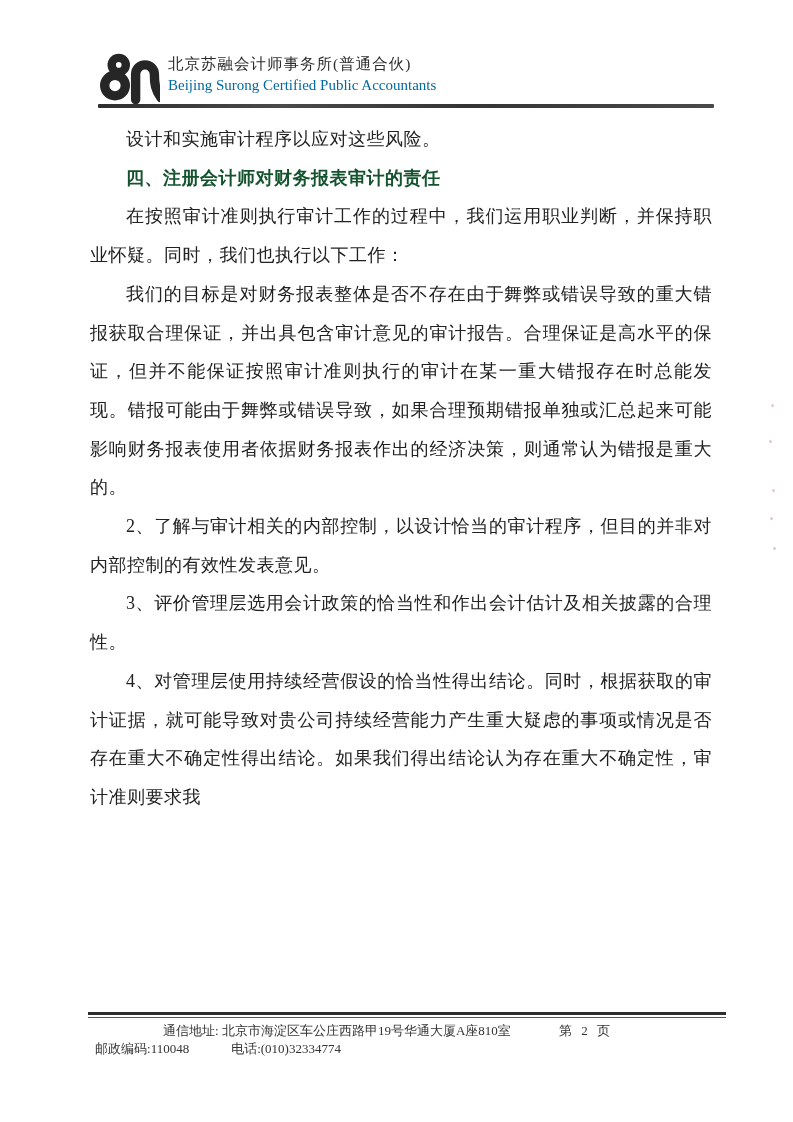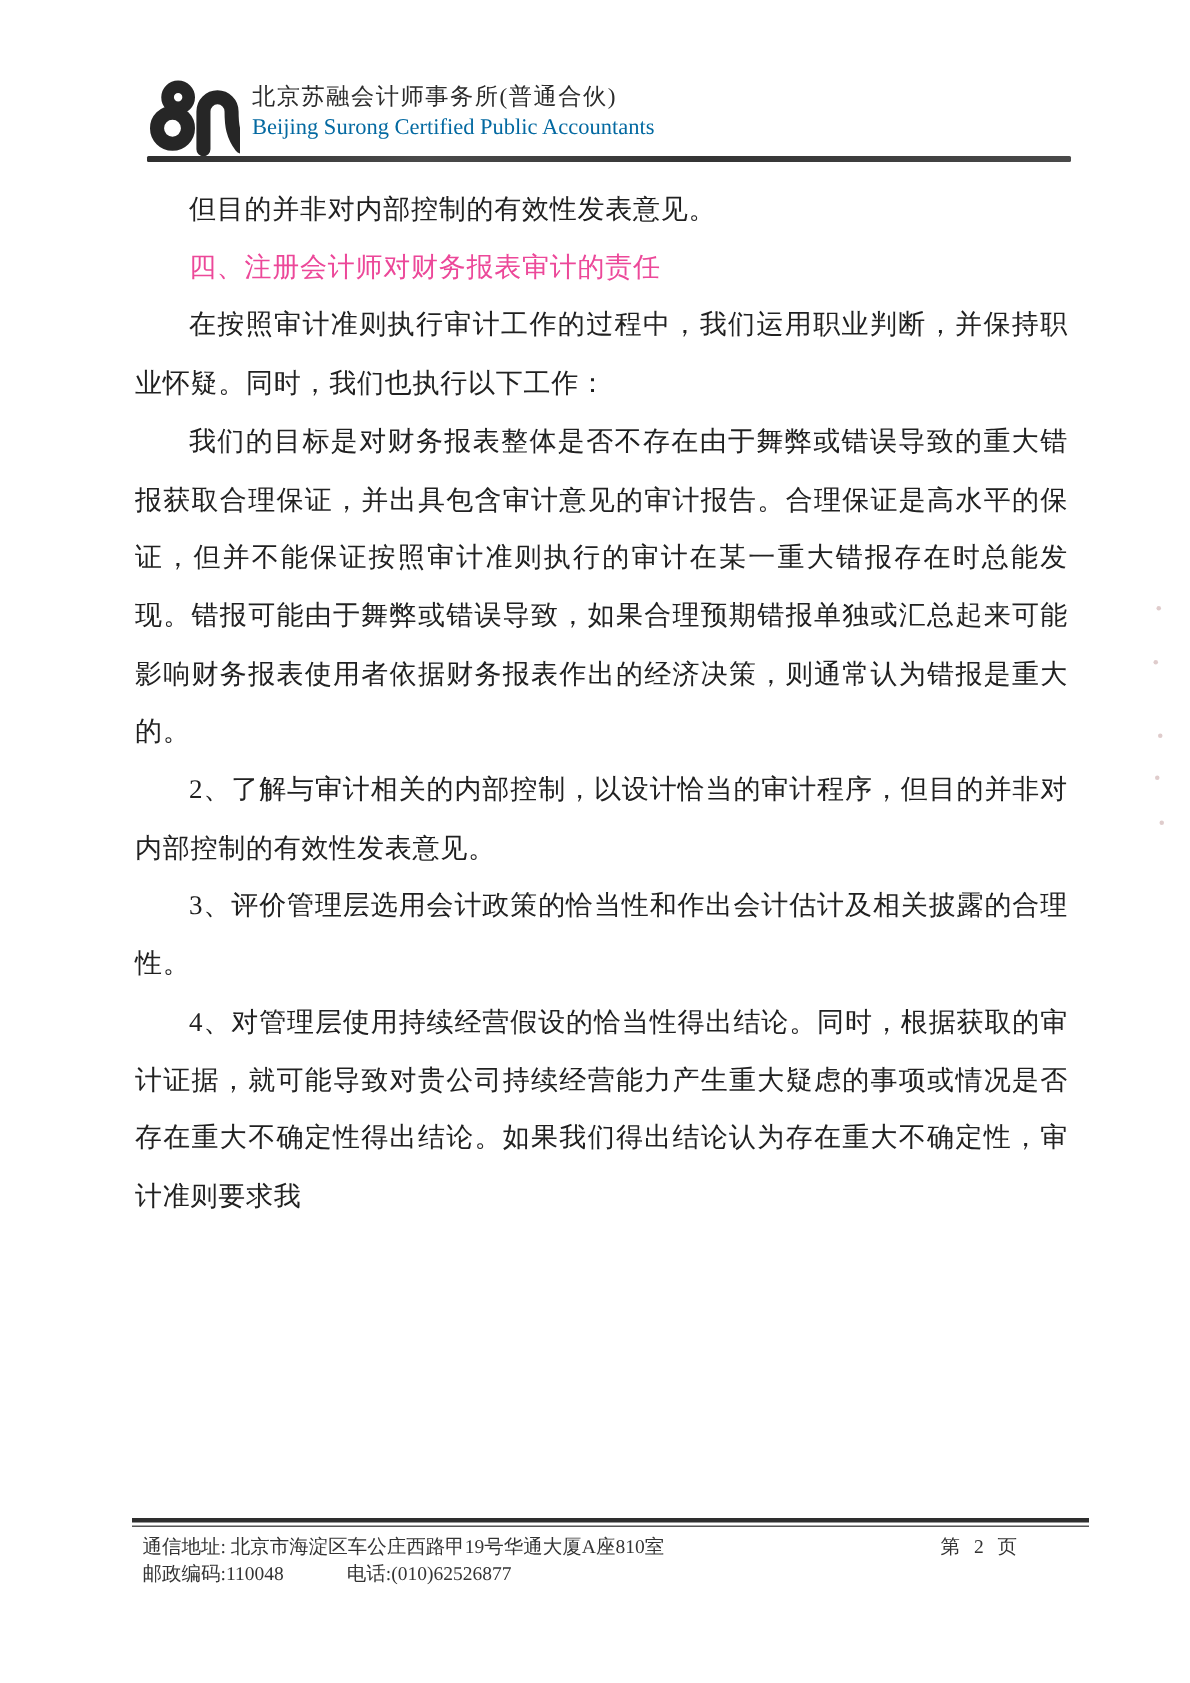--- a/index.html
+++ b/index.html
@@ -40,37 +40,37 @@
   
   .doc-body {
     position: absolute; left: 90px; top: 120px;
     width: 622px;
     font-size: 18px; line-height: 38.7px;
     letter-spacing: 0.5px;
     text-align: justify;
     color: #212121;
   }
   .doc-body p { margin: 0; text-indent: 2em; }
-  .doc-body p.heading { font-weight: normal; color: #ec4899; }
+  .doc-body p.heading { font-weight: bold; color: #14532d; }
 
   
   .footer-rule-thick {
     position: absolute; left: 88px; top: 1012px;
     width: 638px; height: 3px; background: #2e2e2e;
   }
   .footer-rule-thin {
     position: absolute; left: 88px; top: 1017px;
     width: 638px; height: 1px; background: #555;
   }
   .footer {
     position: absolute; left: 95px; top: 1022px; width: 631px;
     font-size: 13px; color: #333; line-height: 18px;
     white-space: nowrap;
   }
-  .footer .line1 { display: flex; justify-content: space-between; gap: 48px; }
+  .footer .line1 { display: flex; justify-content: center; gap: 48px; }
   .footer .gap { display: inline-block; width: 42px; }
   .page-num { margin-right: 45px; letter-spacing: 3px; }
 
   
   .speck {
     position: absolute; width: 3px; height: 3px; border-radius: 50%;
     background: #b98f8f; opacity: 0.45;
   }
 </style>
 </head>
@@ -85,42 +85,42 @@
         <path d="M38 52 V25 a10 10 0 0 1 20 0 c0 10 1 17 7 25" stroke-width="10"></path>
       </g>
     </svg>
   </span>
   <div class="firm-cn">北京苏融会计师事务所(普通合伙)</div>
   <div class="firm-en">Beijing Surong Certified Public Accountants</div>
   <div class="header-rule"></div>
 </div>
 
 <main class="doc-body">
-  <p class="para">但目的并非对内部控制的有效性发表意见。</p>
+  <p class="para">设计和实施审计程序以应对这些风险。</p>
   <p class="heading">四、注册会计师对财务报表审计的责任</p>
   <p class="para">在按照审计准则执行审计工作的过程中，我们运用职业判断，并保持职业怀疑。同时，我们也执行以下工作：</p>
   <p class="para">我们的目标是对财务报表整体是否不存在由于舞弊或错误导致的重大错报获取合理保证，并出具包含审计意见的审计报告。合理保证是高水平的保证，但并不能保证按照审计准则执行的审计在某一重大错报存在时总能发现。错报可能由于舞弊或错误导致，如果合理预期错报单独或汇总起来可能影响财务报表使用者依据财务报表作出的经济决策，则通常认为错报是重大的。</p>
   <p class="para">2、了解与审计相关的内部控制，以设计恰当的审计程序，但目的并非对内部控制的有效性发表意见。</p>
   <p class="para">3、评价管理层选用会计政策的恰当性和作出会计估计及相关披露的合理性。</p>
   <p class="para">4、对管理层使用持续经营假设的恰当性得出结论。同时，根据获取的审计证据，就可能导致对贵公司持续经营能力产生重大疑虑的事项或情况是否存在重大不确定性得出结论。如果我们得出结论认为存在重大不确定性，审计准则要求我</p>
 </main>
 
 <div class="footer-rule-thick"></div>
 <div class="footer-rule-thin"></div>
 
 <footer class="footer">
   <div class="line1">
     <span>
       <span>通信地址:</span>
       <span>北京市海淀区车公庄西路甲19号华通大厦A座810室</span>
     </span>
     <span class="page-num">第 2 页</span>
   </div>
   <div class="line2">
-    <span>邮政编码:</span><span>110048</span><span class="gap"></span><span>电话:</span><span>(010)62526877</span>
+    <span>邮政编码:</span><span>110048</span><span class="gap"></span><span>电话:</span><span>(010)32334774</span>
   </div>
 </footer>
 
 <span class="speck" style="left:771px; top:404px;"></span>
 <span class="speck" style="left:769px; top:440px;"></span>
 <span class="speck" style="left:772px; top:489px;"></span>
 <span class="speck" style="left:770px; top:517px;"></span>
 <span class="speck" style="left:773px; top:547px;"></span>
 
 </body></html>

